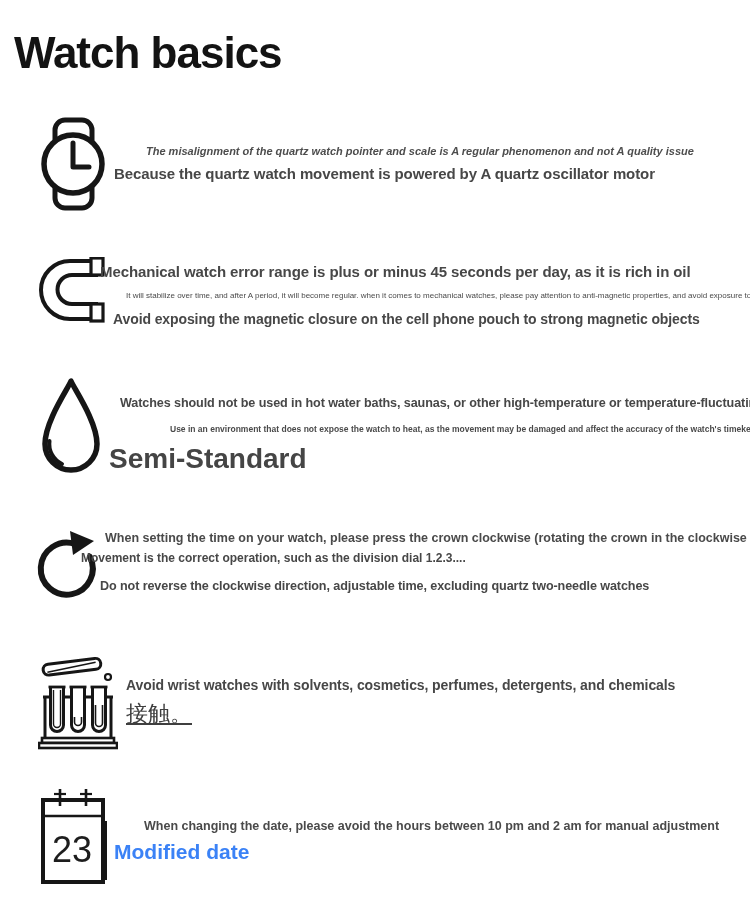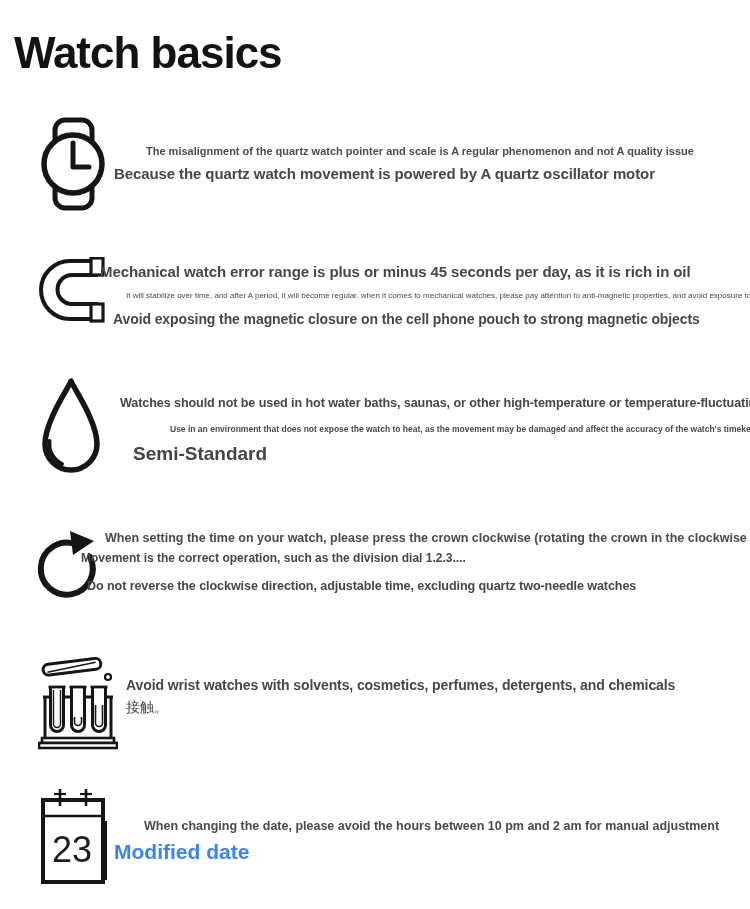--- a/index.html
+++ b/index.html
@@ -10,39 +10,39 @@
   .abs{position:absolute;white-space:nowrap;}
   .title{font-size:44px;font-weight:700;color:#131313;letter-spacing:-1px;}
   .small11{font-size:11px;font-weight:600;color:#4d4d4d;}
   .tiny8{font-size:8px;font-weight:500;color:#4a4a4a;}
   .tiny9{font-size:8.5px;font-weight:600;color:#4a4a4a;}
   .bold15{font-size:15px;font-weight:700;color:#474747;letter-spacing:-0.1px;text-align:right;}
   .bold14{font-size:14px;font-weight:700;color:#474747;letter-spacing:-0.1px;}
   .bold13{font-size:12.6px;font-weight:700;color:#474747;letter-spacing:-0.1px;}
   .bold16{font-size:12px;font-weight:700;color:#474747;}
   .semi12{font-size:12.5px;font-weight:600;color:#4a4a4a;}
-  .big21{font-size:19px;font-weight:700;color:#454545;margin-left:24px;}
+  .big21{font-size:28px;font-weight:700;color:#454545;}
   .big21g{font-size:21px;font-weight:700;color:#3b82f6;}
-  .cn17{font-size:14px;font-weight:500;color:#3f3f3f;}
+  .cn17{font-size:22px;font-weight:500;color:#3f3f3f;text-decoration:underline;}
   svg{display:block;}
 </style>
 </head>
 <body>
 
 <div class="canvas">
 
   <div class="abs title" style="left:14px;top:28px;">Watch basics</div>
 
   <div>
     <svg class="abs" style="left:38px;top:112px;" width="68" height="102" viewBox="0 0 68 102">
       <rect x="17" y="8" width="37" height="88" rx="10" fill="#fff" stroke="#161616" stroke-width="5"></rect>
       <circle cx="35" cy="52" r="29" fill="#fff" stroke="#161616" stroke-width="5.5"></circle>
       <path d="M35 31 V55 H51" fill="none" stroke="#161616" stroke-width="5" stroke-linecap="round" stroke-linejoin="round"></path>
     </svg>
-    <div class="abs small11" style="left:146px;top:145px;">The misalignment of the quartz watch pointer and scale is A regular phenomenon and not A quality issue</div>
+    <div class="abs small11" style="left:146px;top:145px;font-style:italic;">The misalignment of the quartz watch pointer and scale is A regular phenomenon and not A quality issue</div>
     <div class="abs bold15" style="left:114px;top:165px;">Because the quartz watch movement is powered by A quartz oscillator motor</div>
   </div>
 
   <div>
     <svg class="abs" style="left:33px;top:257px;" width="76" height="66" viewBox="0 0 76 66">
       <path d="M63 4 H37 A29 29 0 0 0 37 62 H63 V47 H39 A14.5 14.5 0 0 1 39 18 H63 Z" fill="#fff" stroke="#161616" stroke-width="4" stroke-linejoin="miter"></path>
       <rect x="58" y="1" width="12" height="17" fill="#fff" stroke="#161616" stroke-width="3.2"></rect>
       <rect x="58" y="47" width="12" height="17" fill="#fff" stroke="#161616" stroke-width="3.2"></rect>
     </svg>
     <div class="abs bold15" style="left:100px;top:263px;">Mechanical watch error range is plus or minus 45 seconds per day, as it is rich in oil</div>
@@ -60,21 +60,21 @@
     <div class="abs big21" style="left:109px;top:443px;">Semi-Standard</div>
   </div>
 
   <div>
     <svg class="abs" style="left:36px;top:524px;" width="70" height="78" viewBox="0 0 70 78">
       <path d="M39 20 A26 26 0 1 0 54 33" fill="none" stroke="#161616" stroke-width="6" stroke-linecap="round"></path>
       <polygon points="34,7 58,17 37,31" fill="#161616"></polygon>
     </svg>
     <div class="abs semi12" style="left:105px;top:531px;">When setting the time on your watch, please press the crown clockwise (rotating the crown in the clockwise direction)</div>
     <div class="abs bold16" style="left:81px;top:551px;">Movement is the correct operation, such as the division dial 1.2.3....</div>
-    <div class="abs bold13" style="left:87px;top:579px;">Do not reverse the clockwise direction, adjustable time, excluding quartz two-needle watches</div>
+    <div class="abs bold13" style="left:100px;top:579px;">Do not reverse the clockwise direction, adjustable time, excluding quartz two-needle watches</div>
   </div>
 
   <div>
     <svg class="abs" style="left:38px;top:645px;" width="80" height="106" viewBox="0 0 80 106">
       <g transform="rotate(-7 36 22)">
         <rect x="5" y="16" width="58" height="11" rx="5.5" fill="#fff" stroke="#161616" stroke-width="3"></rect>
         <line x1="9" y1="24" x2="58" y2="20" stroke="#161616" stroke-width="1.6"></line>
       </g>
       <circle cx="70" cy="32" r="3" fill="#fff" stroke="#161616" stroke-width="2.2"></circle>
       <line x1="5" y1="52" x2="75" y2="52" stroke="#161616" stroke-width="3.2"></line>

